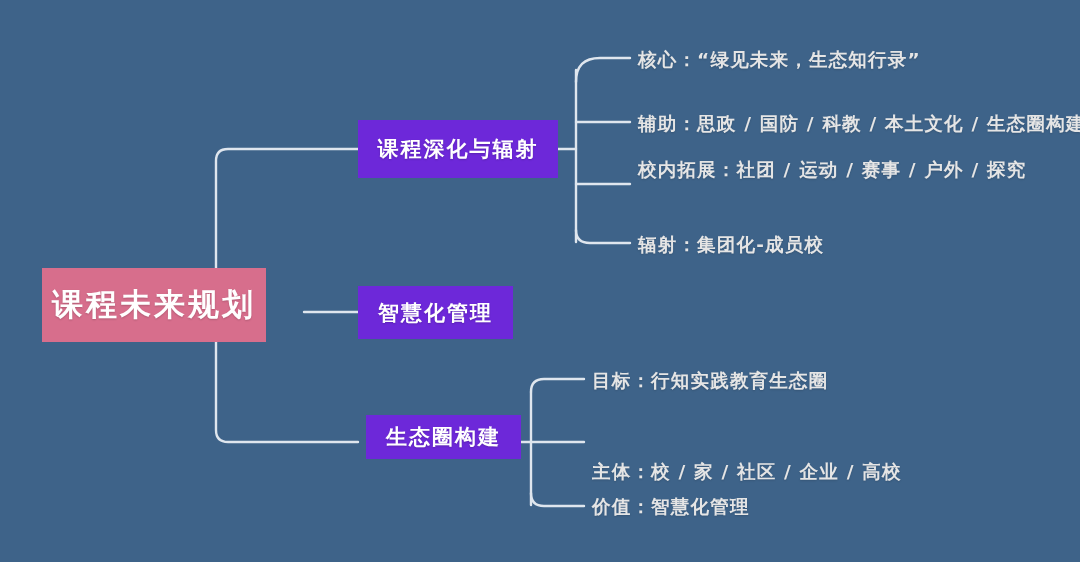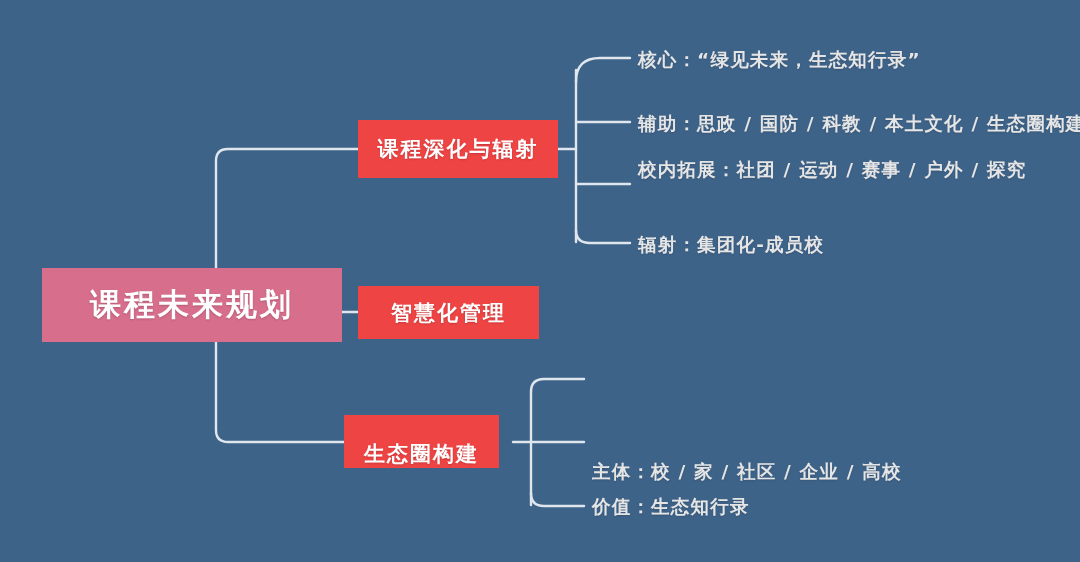--- a/index.html
+++ b/index.html
@@ -33,49 +33,48 @@
     justify-content: center;
     box-sizing: border-box;
     color: #ffffff;
     font-weight: bold;
     letter-spacing: 1px;
     text-shadow: 0 1px 2px rgba(0,0,0,0.18);
   }
   .node-root {
     left: 42px;
     top: 268px;
-    width: 300px;
+    width: 224px;
     height: 74px;
     background: #d76e8c;
     font-size: 31px;
     letter-spacing: 3px;
   }
   .node-branch {
-    background: #ef4444;
+    background: #6d28d9;
     font-size: 21px;
     letter-spacing: 2px;
   }
   .branch-1 {
     left: 358px;
     top: 120px;
     width: 200px;
     height: 58px;
   }
   .branch-2 {
     left: 358px;
     top: 286px;
-    width: 181px;
+    width: 155px;
     height: 53px;
   }
   .branch-3 {
-    left: 344px;
+    left: 366px;
     top: 415px;
     width: 155px;
-    height: 53px;
-    align-items: flex-end;
+    height: 44px;
   }
   .leaf {
     position: absolute;
     color: #e5e5e5;
     font-size: 18.5px;
     font-weight: bold;
     letter-spacing: 1.2px;
     white-space: nowrap;
     text-shadow: 0 1px 2px rgba(0,0,0,0.15);
   }
@@ -132,16 +131,17 @@
 
   <div class="node node-branch branch-3">
     <span>生态圈构建</span>
   </div>
 
   <div class="leaf leaf-a1">核心：“绿见未来，生态知行录”</div>
   <div class="leaf leaf-a2">辅助：思政 / 国防 / 科教 / 本土文化 / 生态圈构建</div>
   <div class="leaf leaf-a3">校内拓展：社团 / 运动 / 赛事 / 户外 / 探究</div>
   <div class="leaf leaf-a4">辐射：集团化-成员校</div>
 
+  <div class="leaf leaf-c1">目标：行知实践教育生态圈</div>
   <div class="leaf leaf-c2">主体：校 / 家 / 社区 / 企业 / 高校</div>
-  <div class="leaf leaf-c3">价值：生态知行录</div>
+  <div class="leaf leaf-c3">价值：智慧化管理</div>
 
 </div>
 
 </body></html>

